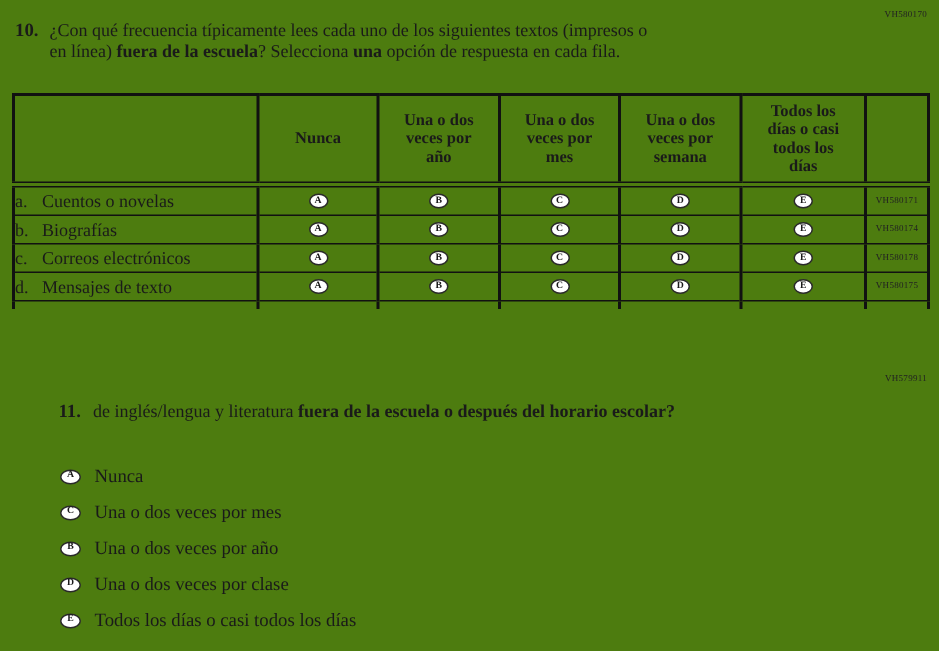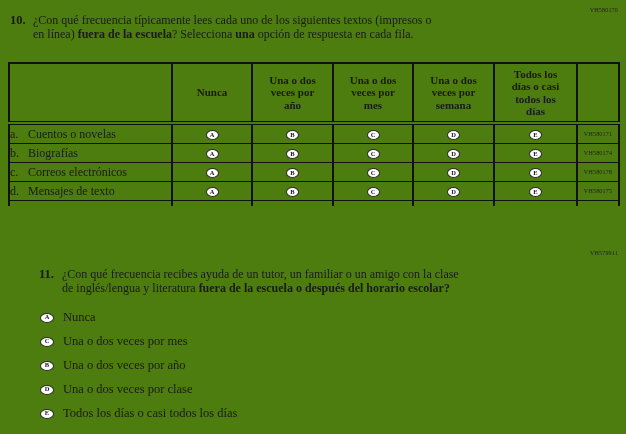--- a/index.html
+++ b/index.html
@@ -177,21 +177,20 @@
         <td class="stub"></td>
       </tr>
     </tfoot>
   </table>
 
   <span class="qcode qcode2">VH579911</span>
 
   <div class="question q11">
     <span class="qnum">11.</span>
     <div class="qtext">
-      <div>¿Con qué frecuencia recibes ayuda de un tutor, un familiar o un amigo con la clase</div>
       <div><span>de inglés/lengua y literatura </span><b>fuera de la escuela o después del horario escolar?</b></div>
     </div>
   </div>
 
   <div class="opts">
     <div class="opt">
       <span class="bub">A</span>
       <span class="olabel">Nunca</span>
     </div>
     <div class="opt">

